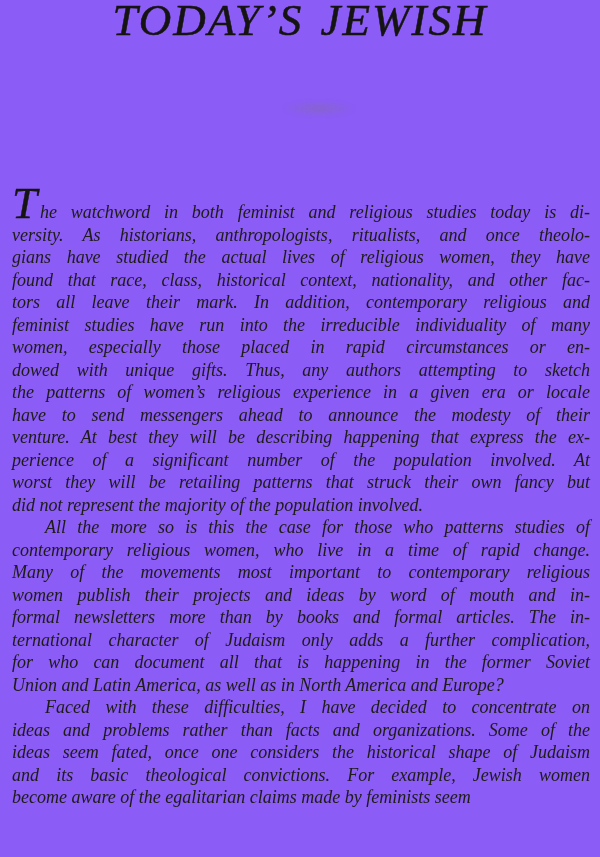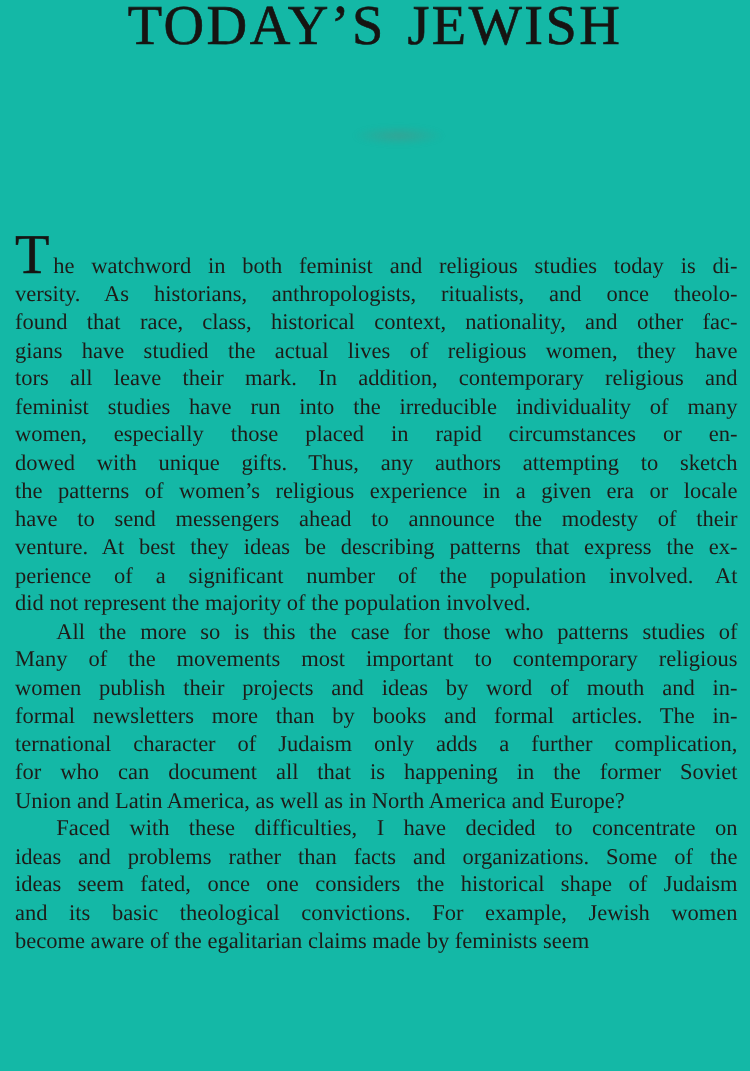--- a/index.html
+++ b/index.html
@@ -1,24 +1,25 @@
 <!DOCTYPE html>
 <html><head>
 <meta charset="utf-8">
 <style>
   html, body { margin: 0; padding: 0; background: #e8e8e8; }
   .page {
     position: relative;
     width: 600px;
     height: 857px;
     margin: 0 auto;
-    background: #14b8a6;
+    background: #8b5cf6;
     overflow: hidden;
     font-family: "Liberation Serif", "DejaVu Serif", serif;
     color: #1e1b18;
+    font-style: italic;
   }
   .title {
     margin: -3px 0 0 0;
     text-align: center;
     font-size: 45px;
     line-height: 46px;
     font-weight: normal;
     letter-spacing: 2px;
     word-spacing: 4px;
     color: #161412;
@@ -59,32 +60,34 @@
 <body>
 
 <div class="page">
   <h1 class="title">
     <span class="title-line">TODAY’S JEWISH</span>
   </h1>
   <div class="smudge"></div>
   <div class="body-text" id="body-text">
       <div class="line"><span class="initial-cap">T</span><span>he watchword in both feminist and religious studies today is di-</span></div>
       <div class="line">versity. As historians, anthropologists, ritualists, and once theolo-</div>
+      <div class="line">gians have studied the actual lives of religious women, they have</div>
       <div class="line">found that race, class, historical context, nationality, and other fac-</div>
-      <div class="line">gians have studied the actual lives of religious women, they have</div>
       <div class="line">tors all leave their mark. In addition, contemporary religious and</div>
       <div class="line">feminist studies have run into the irreducible individuality of many</div>
       <div class="line">women, especially those placed in rapid circumstances or en-</div>
       <div class="line">dowed with unique gifts. Thus, any authors attempting to sketch</div>
       <div class="line">the patterns of women’s religious experience in a given era or locale</div>
       <div class="line">have to send messengers ahead to announce the modesty of their</div>
-      <div class="line">venture. At best they ideas be describing patterns that express the ex-</div>
+      <div class="line">venture. At best they will be describing happening that express the ex-</div>
       <div class="line">perience of a significant number of the population involved. At</div>
+      <div class="line">worst they will be retailing patterns that struck their own fancy but</div>
       <div class="line para-last">did not represent the majority of the population involved.</div>
       <div class="line indent">All the more so is this the case for those who patterns studies of</div>
+      <div class="line">contemporary religious women, who live in a time of rapid change.</div>
       <div class="line">Many of the movements most important to contemporary religious</div>
       <div class="line">women publish their projects and ideas by word of mouth and in-</div>
       <div class="line">formal newsletters more than by books and formal articles. The in-</div>
       <div class="line">ternational character of Judaism only adds a further complication,</div>
       <div class="line">for who can document all that is happening in the former Soviet</div>
       <div class="line para-last">Union and Latin America, as well as in North America and Europe?</div>
       <div class="line indent">Faced with these difficulties, I have decided to concentrate on</div>
       <div class="line">ideas and problems rather than facts and organizations. Some of the</div>
       <div class="line">ideas seem fated, once one considers the historical shape of Judaism</div>
       <div class="line">and its basic theological convictions. For example, Jewish women</div>

